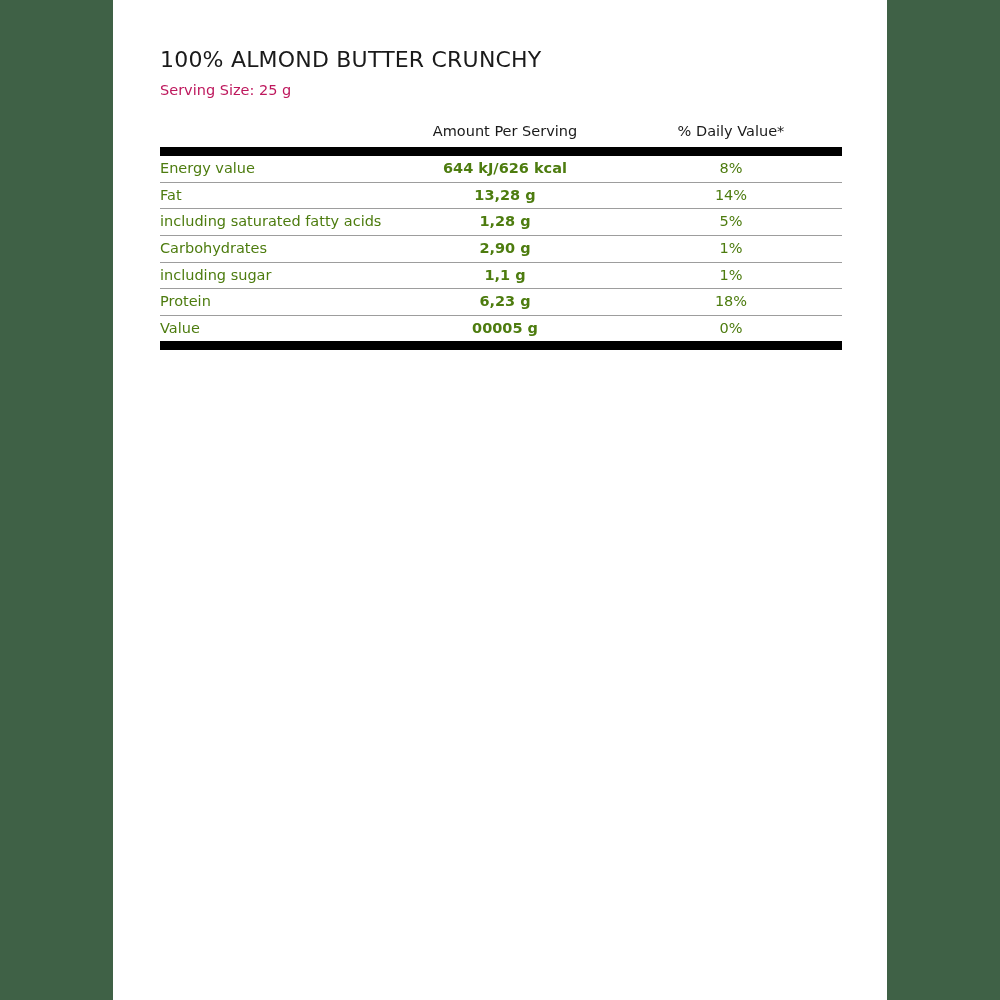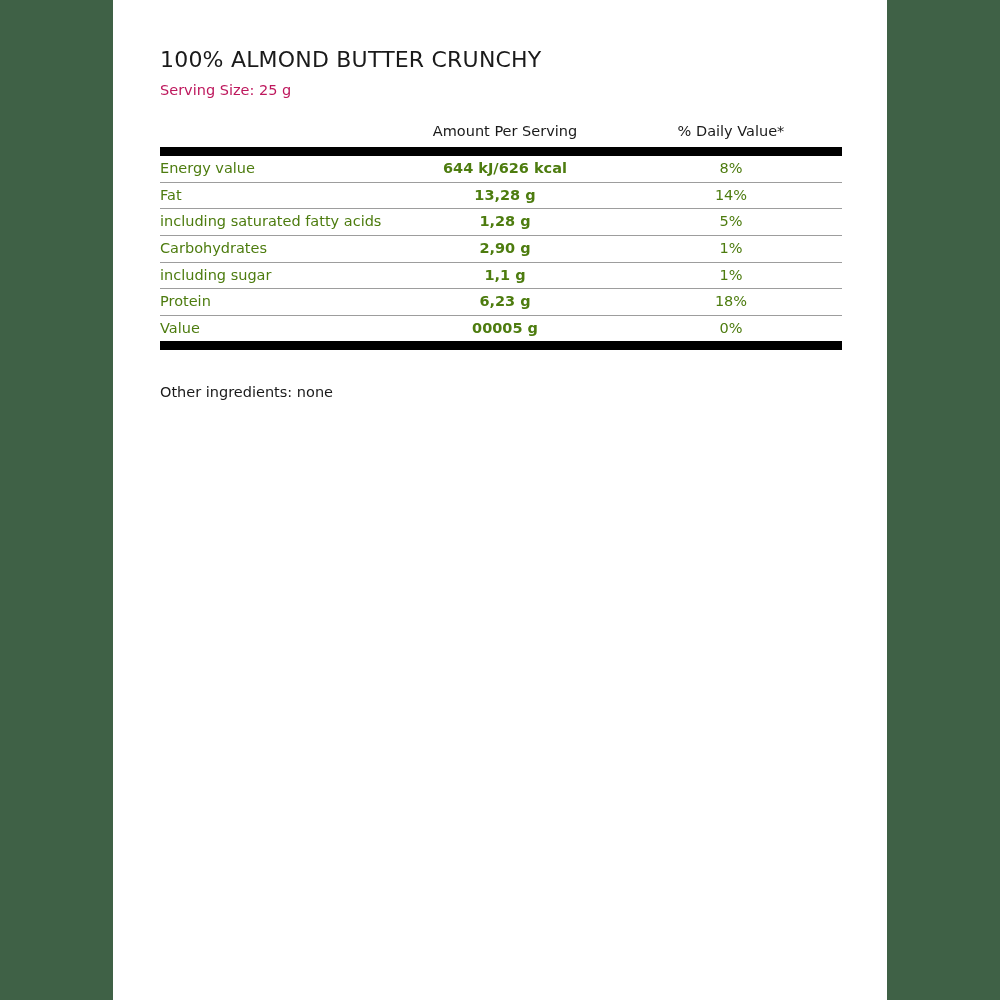--- a/index.html
+++ b/index.html
@@ -152,16 +152,15 @@
           <td class="dv">0%</td>
         </tr>
       </tbody>
       <tfoot>
         <tr class="tfoot-rule">
           <td colspan="3"></td>
         </tr>
       </tfoot>
     </table>
 
-    <div class="other-ingredients">Other ingredients: none</div>
 
   </div>
 </div>
 
 </body></html>

